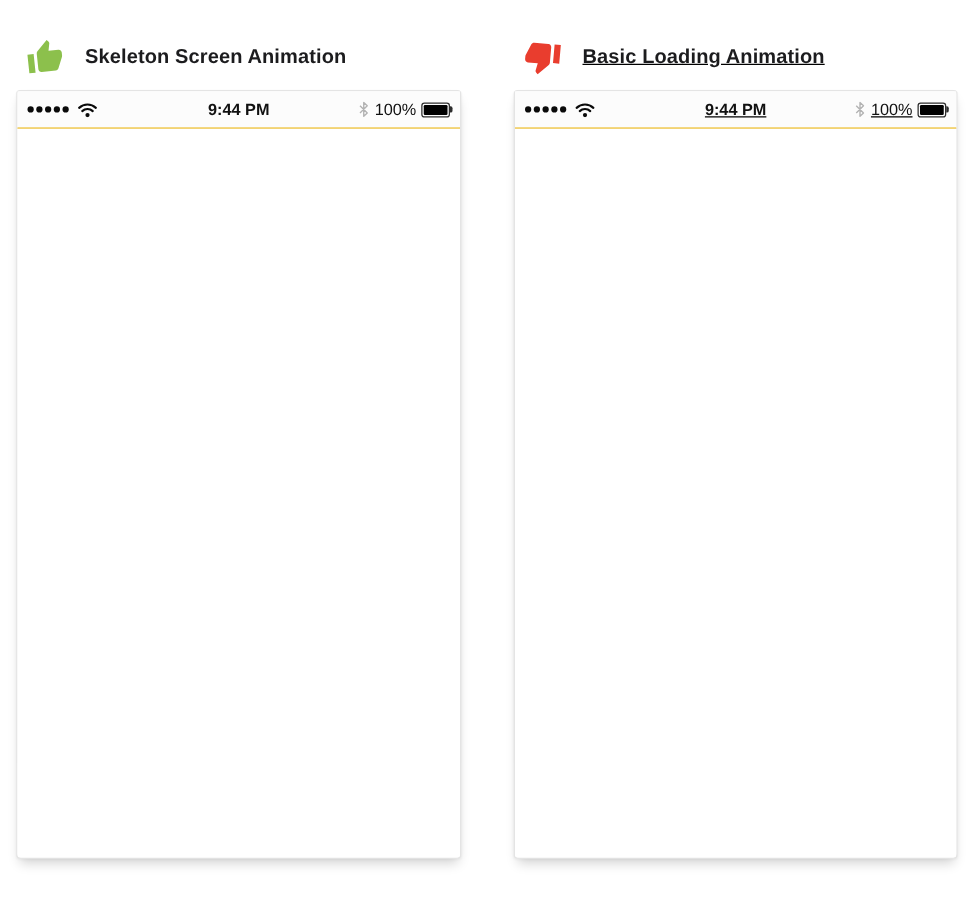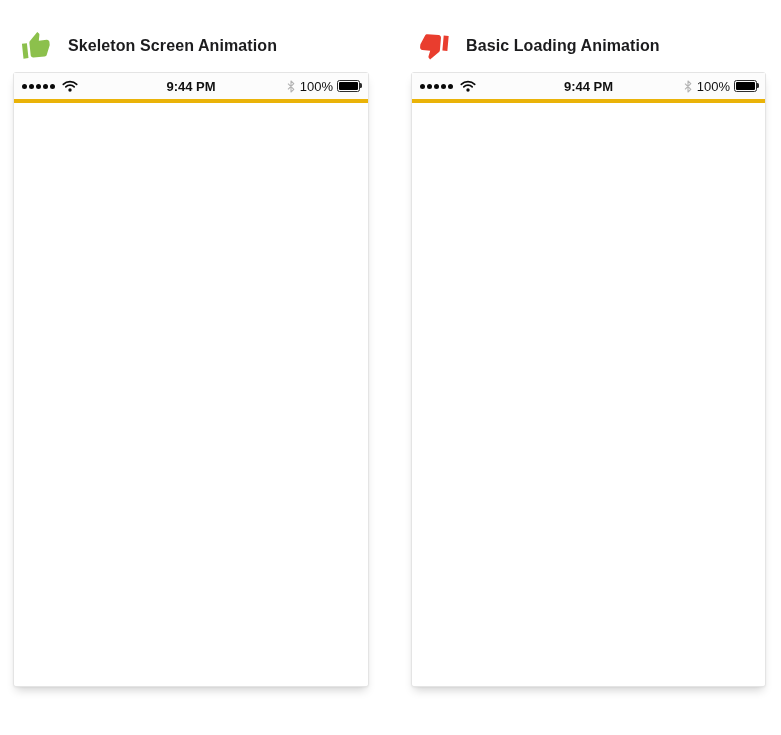--- a/index.html
+++ b/index.html
@@ -7,21 +7,21 @@
     width: 781px;
     height: 735px;
     position: relative;
     background: #ffffff;
     font-family: "Liberation Sans", sans-serif;
     overflow: hidden;
   }
 
   .panel { position: absolute; top: 28px; }
   .panel-left  { left: 13px;  width: 356px; }
-  .panel-right { left: 411px; width: 355px; }
+  .panel-right { left: 411px; width: 355px; text-decoration: underline; }
 
   .panel-header {
     display: flex;
     align-items: center;
     gap: 16px;
     height: 36px;
     margin-left: 7px;
   }
   .thumb-icon { width: 32px; height: 32px; display: inline-flex; align-items: center; justify-content: center; }
   .thumb-icon svg { width: 30px; height: 30px; }
@@ -45,21 +45,21 @@
     box-sizing: border-box;
     box-shadow: 0 6px 9px -3px rgba(0,0,0,0.18), 0 1px 2px rgba(0,0,0,0.04);
     display: flex;
     flex-direction: column;
   }
 
   .status-bar {
     height: 30px;
     flex: 0 0 30px;
     background: #fcfcfc;
-    border-bottom: 4px solid #eab308;
+    border-bottom: 1px solid #eab308;
     display: flex;
     align-items: center;
     padding: 0 8px;
     box-sizing: border-box;
   }
   .sb-zone { flex: 1; display: flex; align-items: center; }
   .sb-left   { justify-content: flex-start; gap: 5px; }
   .sb-center { flex: 0 0 auto; font-size: 13px; font-weight: 700; color: #111; }
   .sb-right  { justify-content: flex-end; gap: 4px; }
 

